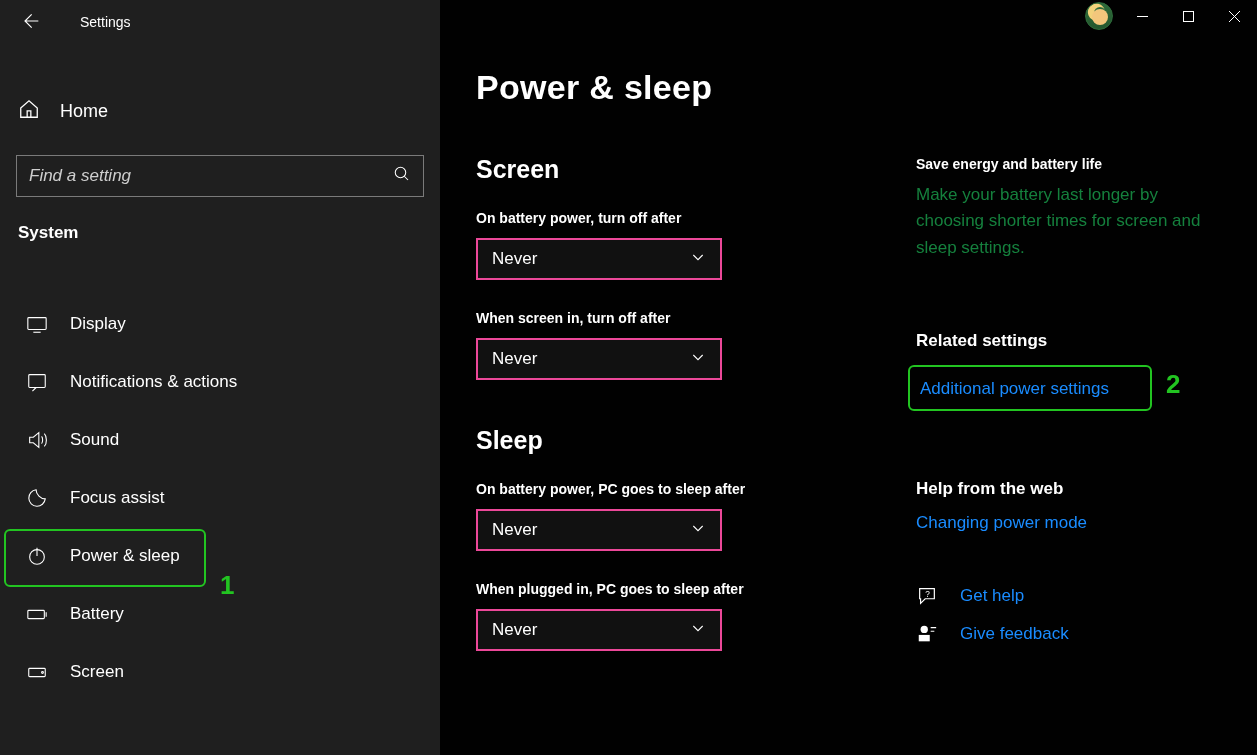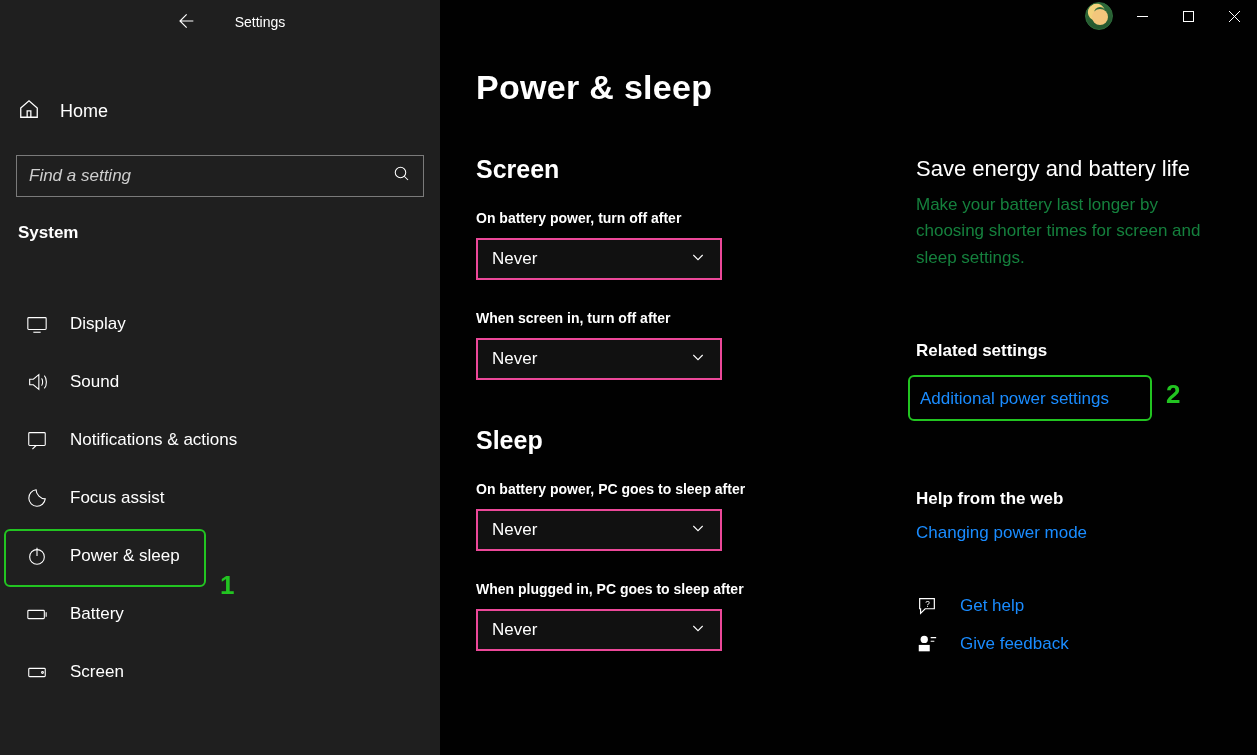--- a/index.html
+++ b/index.html
@@ -67,21 +67,20 @@
       display: flex;
       flex-direction: column;
     }
     .sidebar-top {
       display: flex;
       align-items: center;
       height: 44px;
       padding-left: 20px;
       gap: 40px;
       font-size: 14px;
-      justify-content: center;
     }
     .back-arrow svg { width: 20px; height: 20px; stroke: #fff; fill: none; stroke-width: 1.4; }
     .sidebar-home {
       display: flex;
       align-items: center;
       gap: 20px;
       padding: 12px 18px 12px 18px;
       margin-top: 42px;
       font-size: 18px;
     }
@@ -172,22 +171,22 @@
       display: flex;
       align-items: center;
       justify-content: space-between;
       padding: 0 14px;
       font-size: 17px;
       margin-bottom: 30px;
     }
     .dropdown svg { width: 16px; height: 16px; stroke:#fff; fill:none; stroke-width:1.6; }
     .gap-big { margin-top: 46px; }
     .aside-title {
-      font-size: 22px;
-      font-weight: 400;
+      font-size: 14px;
+      font-weight: 700;
       margin-bottom: 10px;
     }
     .aside-text {
       font-size: 17px;
       color: #15803d;
       line-height: 1.55;
       margin-bottom: 70px;
       max-width: 310px;
     }
     .aside-sub { font-size: 17px; font-weight:600; margin-bottom: 12px; margin-top:4px; }
@@ -248,35 +247,35 @@
           <svg viewBox="0 0 24 24">
             <rect x="2" y="5" width="20" height="13" rx="1"></rect>
             <path d="M8 21h8"></path>
           </svg>
         </span>
       <span>Display</span>
     </li>
     <li class="sidebar-item">
       <span class="ico">
           <svg viewBox="0 0 24 24">
+            <rect x="3" y="4" width="18" height="14" rx="1"></rect>
+            <path d="M7 22l4-4"></path>
+          </svg>
+        </span>
+      <span>Notifications &amp; actions</span>
+    </li>
+    <li class="sidebar-item">
+      <span class="ico">
+          <svg viewBox="0 0 24 24">
             <path d="M4 9v6h4l6 5V4l-6 5H4z"></path>
             <path d="M17 8c1.5 1.5 1.5 6.5 0 8"></path>
             <path d="M20 5c3 3 3 11 0 14"></path>
           </svg>
         </span>
       <span>Sound</span>
-    </li>
-    <li class="sidebar-item">
-      <span class="ico">
-          <svg viewBox="0 0 24 24">
-            <rect x="3" y="4" width="18" height="14" rx="1"></rect>
-            <path d="M7 22l4-4"></path>
-          </svg>
-        </span>
-      <span>Notifications &amp; actions</span>
     </li>
     <li class="sidebar-item">
       <span class="ico">
           <svg viewBox="0 0 24 24">
             <path d="M21 13A9 9 0 1 1 11 3c0 5 5 10 10 10z"></path>
           </svg>
         </span>
       <span>Focus assist</span>
     </li>
     <li class="sidebar-item" style="position:relative;">

